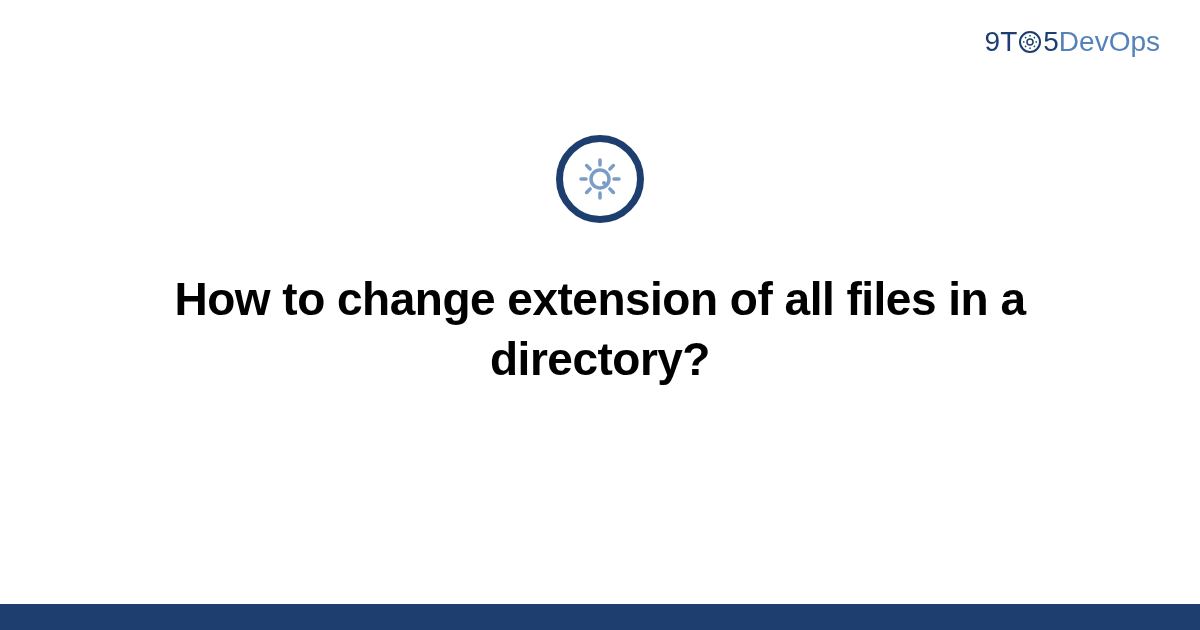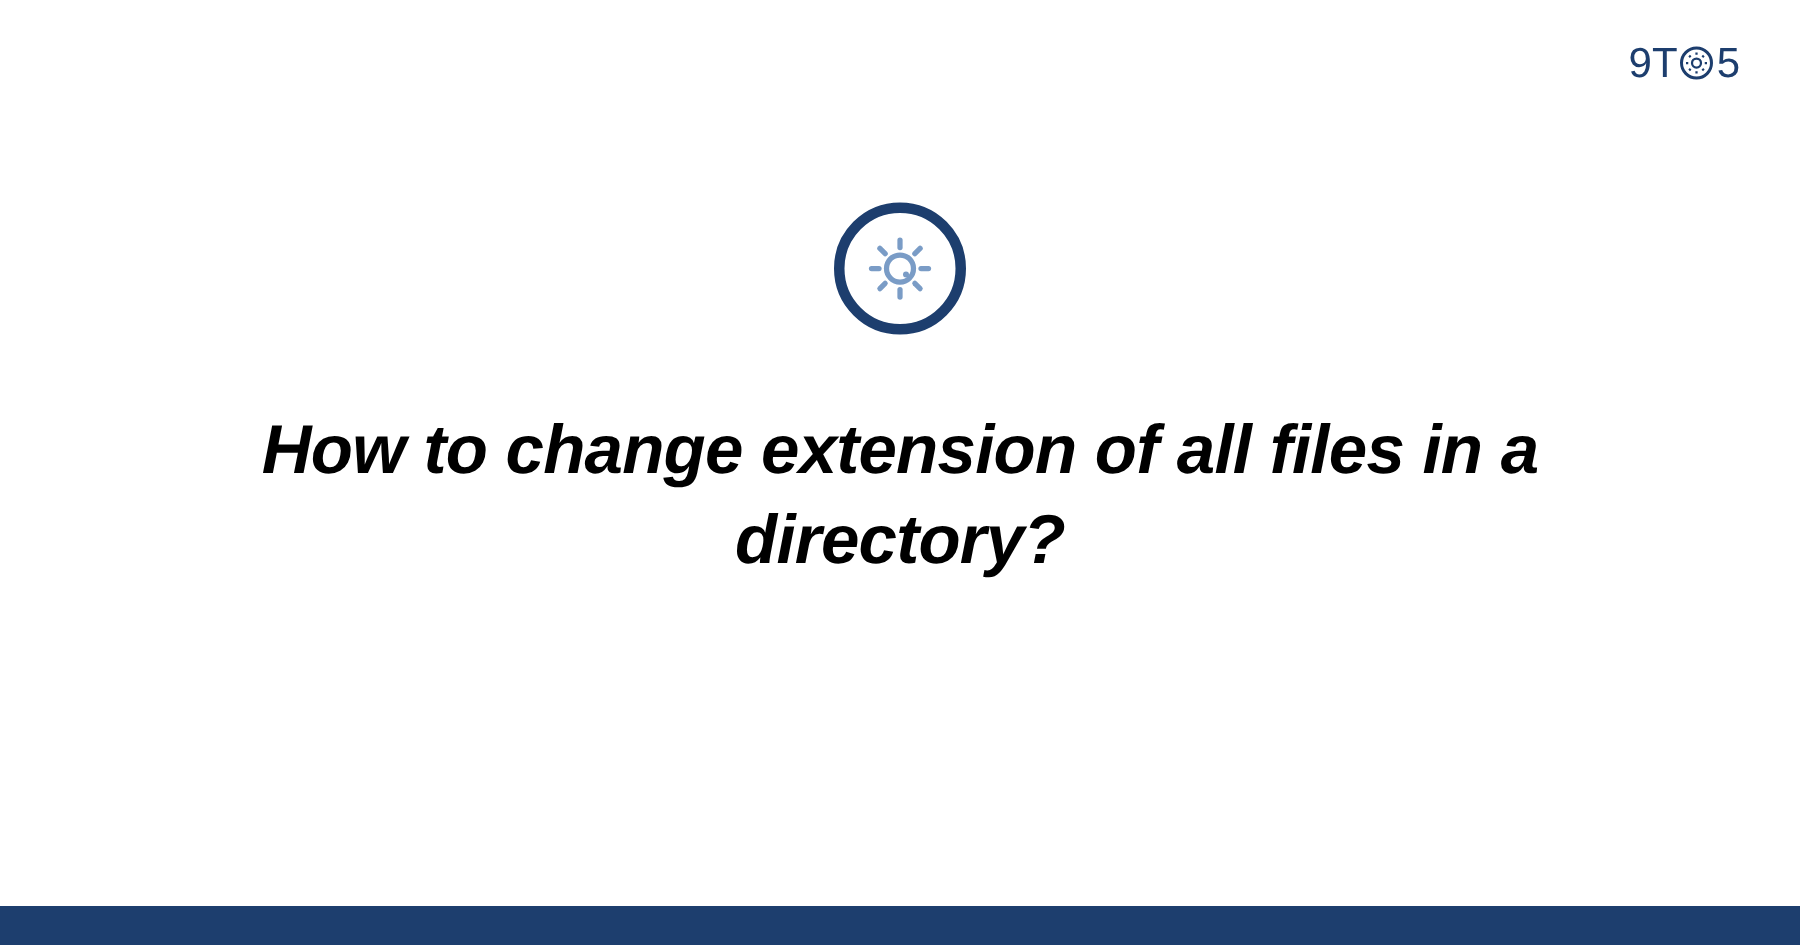--- a/index.html
+++ b/index.html
@@ -64,21 +64,20 @@
       top: 270px;
       left: 50%;
       transform: translateX(-50%);
       width: 90%;
       text-align: center;
       font-size: 46px;
       font-weight: 700;
       color: #000000;
       line-height: 1.3;
       letter-spacing: -0.5px;
-      font-style: italic;
     }
     .footer-bar {
       position: absolute;
       bottom: 0;
       left: 0;
       width: 100%;
       height: 26px;
       background: #1d3e6e;
     }
   </style>
@@ -100,20 +99,21 @@
           <line x1="5.5" y1="0" x2="7" y2="0"></line>
           <line x1="-3.9" y1="-3.9" x2="-4.9" y2="-4.9"></line>
           <line x1="3.9" y1="-3.9" x2="4.9" y2="-4.9"></line>
           <line x1="-3.9" y1="3.9" x2="-4.9" y2="4.9"></line>
           <line x1="3.9" y1="3.9" x2="4.9" y2="4.9"></line>
         </g>
       </g>
     </svg>
   </span>
   <span class="logo-five">5</span>
+  <span class="logo-devops">DevOps</span>
 </div>
 
 <div class="center-icon">
   <svg width="52" height="52" viewBox="0 0 52 52" fill="none">
     <g transform="translate(26,26)">
       <circle r="9" stroke="#7a9cc6" stroke-width="3.5" fill="none"></circle>
       <circle cx="4" cy="4" r="2" fill="#7a9cc6"></circle>
       <g stroke="#7a9cc6" stroke-width="3.5" stroke-linecap="round">
         <line x1="0" y1="-14" x2="0" y2="-19"></line>
         <line x1="0" y1="14" x2="0" y2="19"></line>

